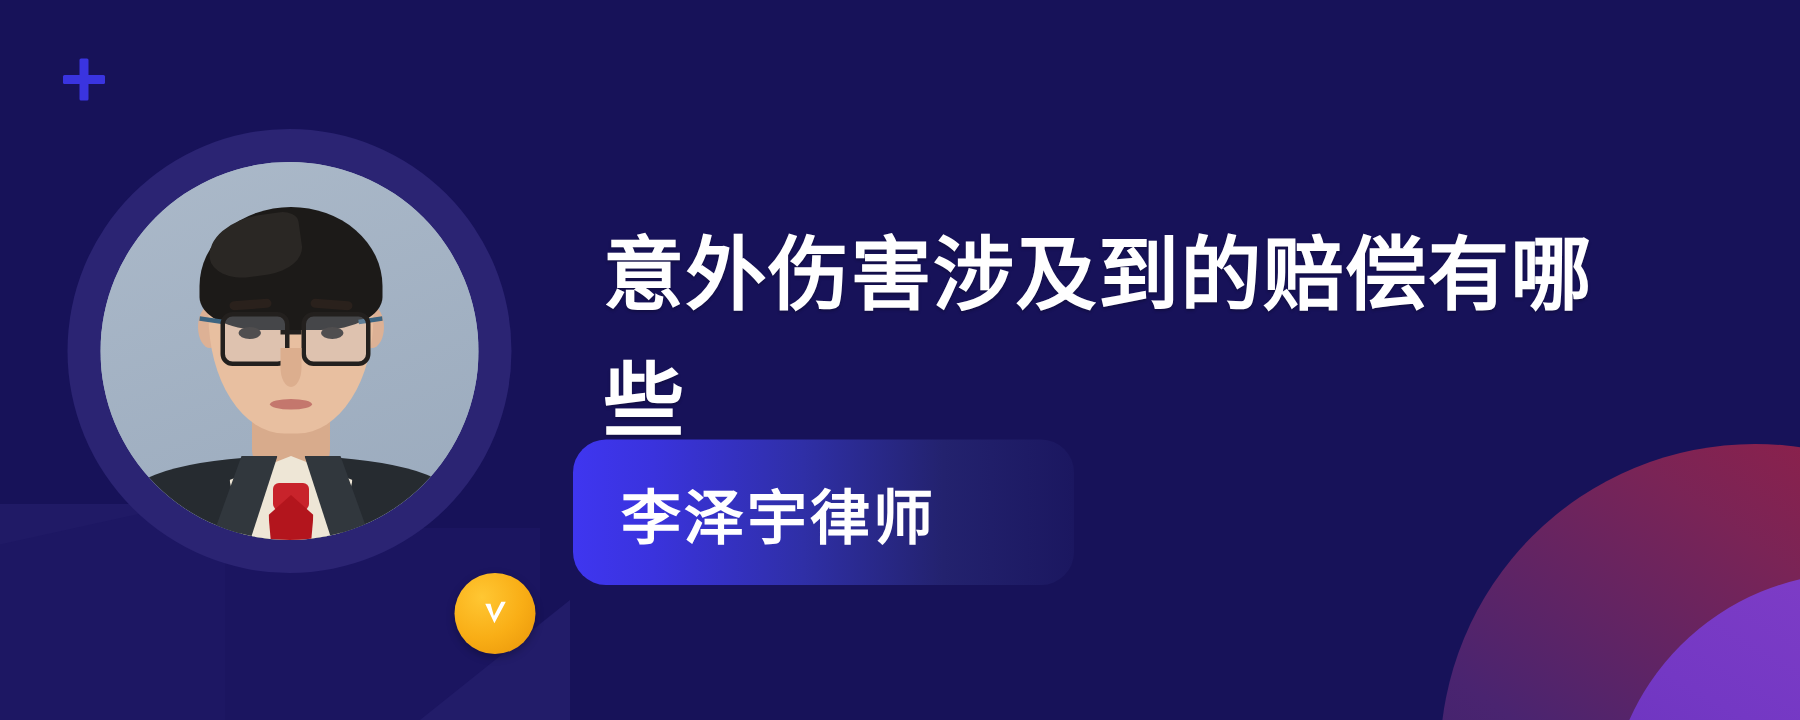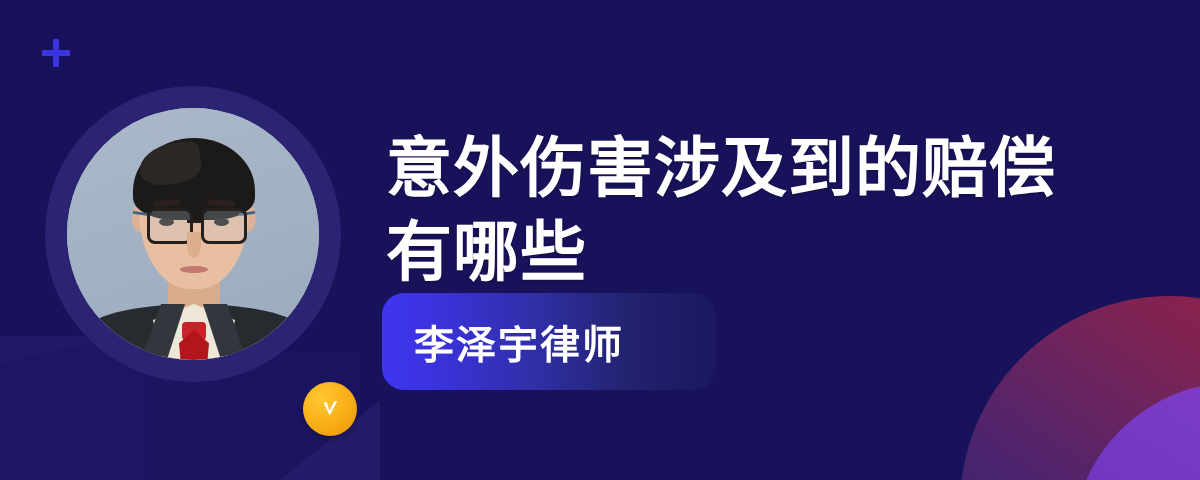--- a/index.html
+++ b/index.html
@@ -184,23 +184,23 @@
   .verified-badge svg { display: block; }
 
   
   .content {
     position: absolute;
     left: 386px;
     top: 126px;
     width: 700px;
   }
   .headline {
-    margin: 0;
+    margin: 16px;
     color: #ffffff;
-    font-size: 66px;
+    font-size: 54px;
     font-weight: 700;
     line-height: 84px;
     letter-spacing: 1px;
     width: 672px;
     text-shadow: 0 1px 2px rgba(0,0,0,.25);
   }
 
   .name-button {
     position: absolute;
     left: 382px;

